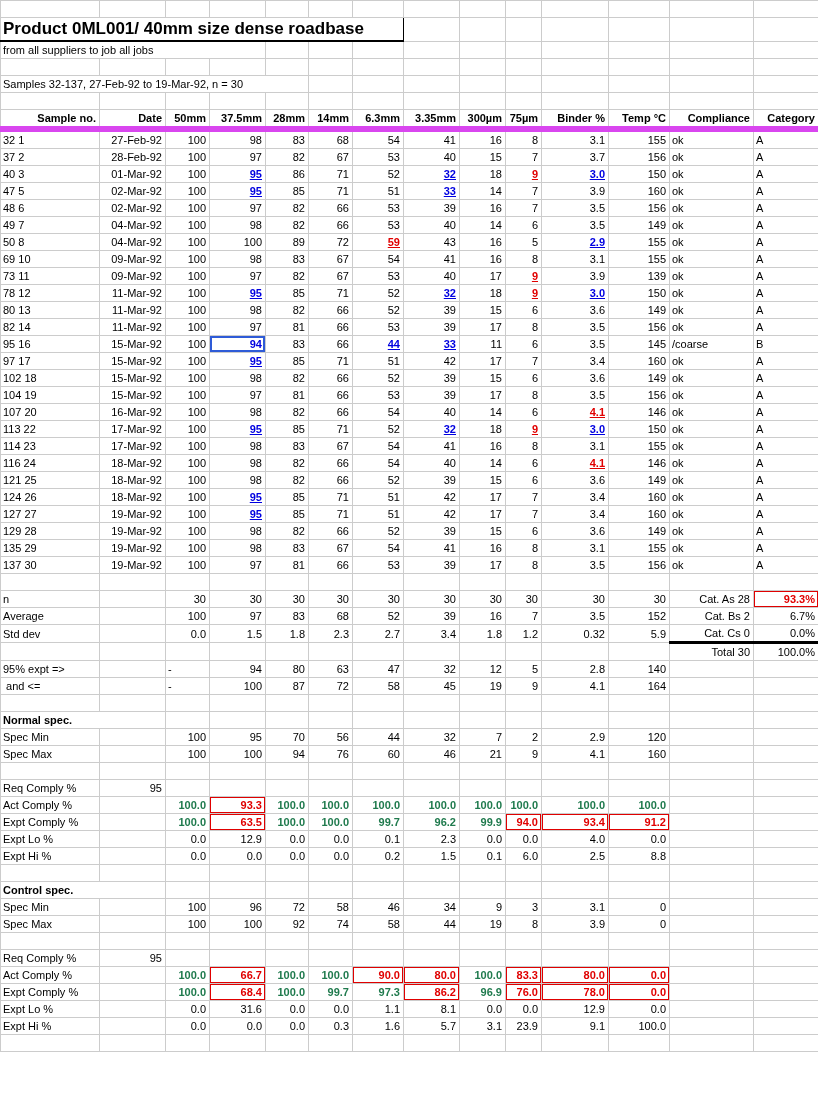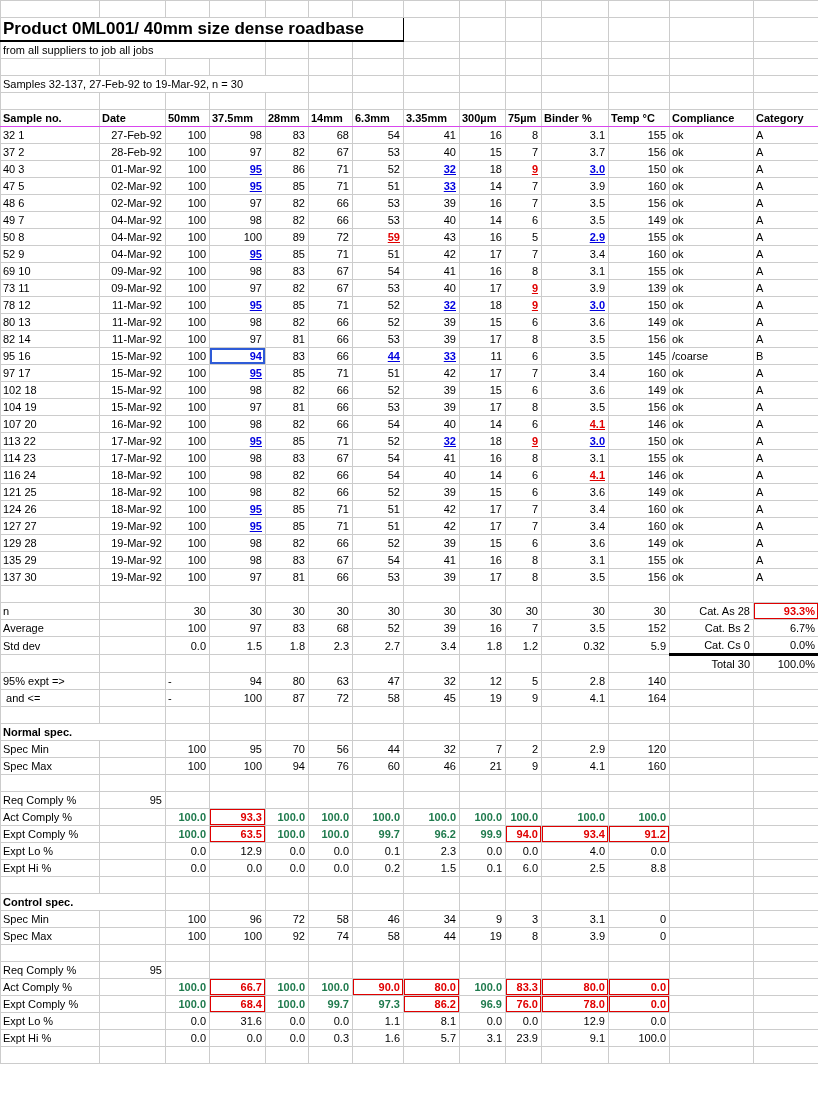--- a/index.html
+++ b/index.html
@@ -12,21 +12,21 @@
     border:1px solid var(--grid,#ccc);
     height:17px;line-height:16px;font-size:11px;color:#000;
     padding:0 3px 0 2px;white-space:nowrap;overflow:hidden;
     box-sizing:border-box;
   }
   #sheet tr.r-title td{height:23px;}
   #sheet td.title{
     font-size:17px;font-weight:bold;line-height:22px;
     border-bottom:2px solid #000;border-right:1px solid #000;
   }
-  #sheet td.hdr{font-weight:bold;text-align:left;border-bottom:1px solid #d946ef;}
+  #sheet td.hdr{font-weight:bold;text-align:right;border-bottom:6px solid #d946ef;}
   #sheet td.num{text-align:right;}
   #sheet td.lab{text-align:left;white-space:pre;}
   #sheet td.bold{font-weight:bold;margin-left:32px;}
   #sheet td.dash{text-align:left;}
   #sheet td.v-blue{color:var(--blue);font-weight:bold;text-decoration:underline;}
   #sheet td.v-red{color:var(--red);font-weight:bold;text-decoration:underline;}
   #sheet td.v-bluebox{color:var(--blue);font-weight:bold;box-shadow:inset 0 0 0 2px var(--blue-box);}
   #sheet td.v-green{color:var(--green);font-weight:bold;}
   #sheet td.v-redbox{color:var(--red);font-weight:bold;box-shadow:inset 0 0 0 1px var(--red);}
   #sheet td.topline{border-top:3px solid #000000;}
@@ -257,36 +257,20 @@
         <td class="num v-red">59</td>
         <td class="num">43</td>
         <td class="num">16</td>
         <td class="num">5</td>
         <td class="num v-blue">2.9</td>
         <td class="num">155</td>
         <td class="lab">ok</td>
         <td class="lab">A</td>
       </tr>
       <tr>
-        <td class="lab">52 9</td>
-        <td class="num">04-Mar-92</td>
-        <td class="num">100</td>
-        <td class="num v-blue">95</td>
-        <td class="num">85</td>
-        <td class="num">71</td>
-        <td class="num">51</td>
-        <td class="num">42</td>
-        <td class="num">17</td>
-        <td class="num">7</td>
-        <td class="num">3.4</td>
-        <td class="num">160</td>
-        <td class="lab">ok</td>
-        <td class="lab">A</td>
-      </tr>
-      <tr>
         <td class="lab">69 10</td>
         <td class="num">09-Mar-92</td>
         <td class="num">100</td>
         <td class="num">98</td>
         <td class="num">83</td>
         <td class="num">67</td>
         <td class="num">54</td>
         <td class="num">41</td>
         <td class="num">16</td>
         <td class="num">8</td>

